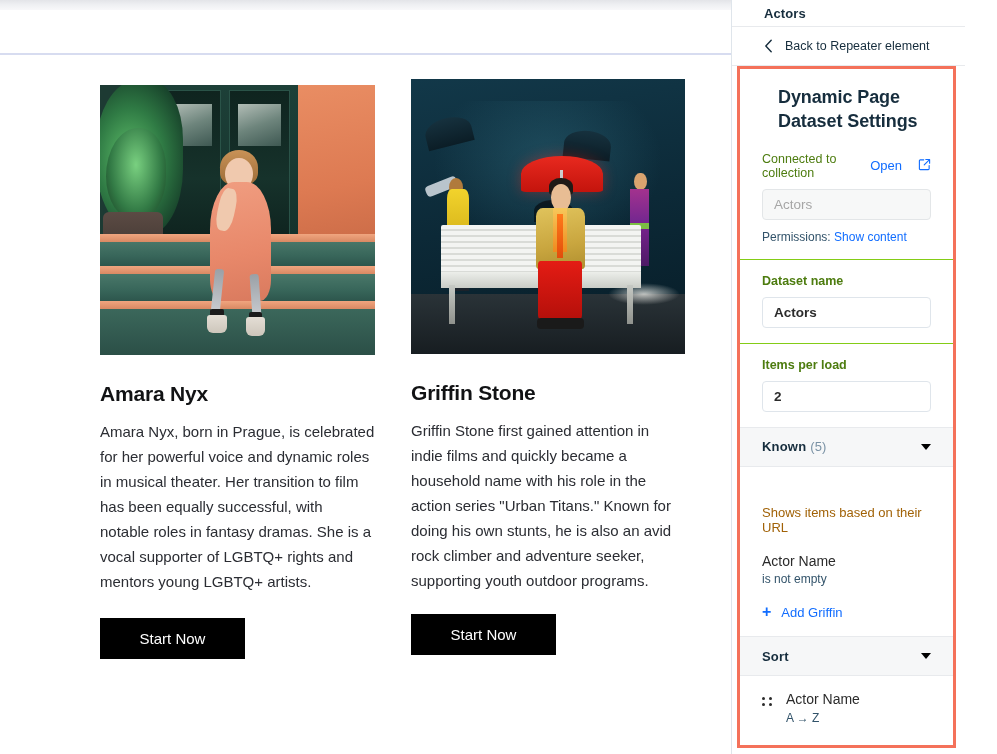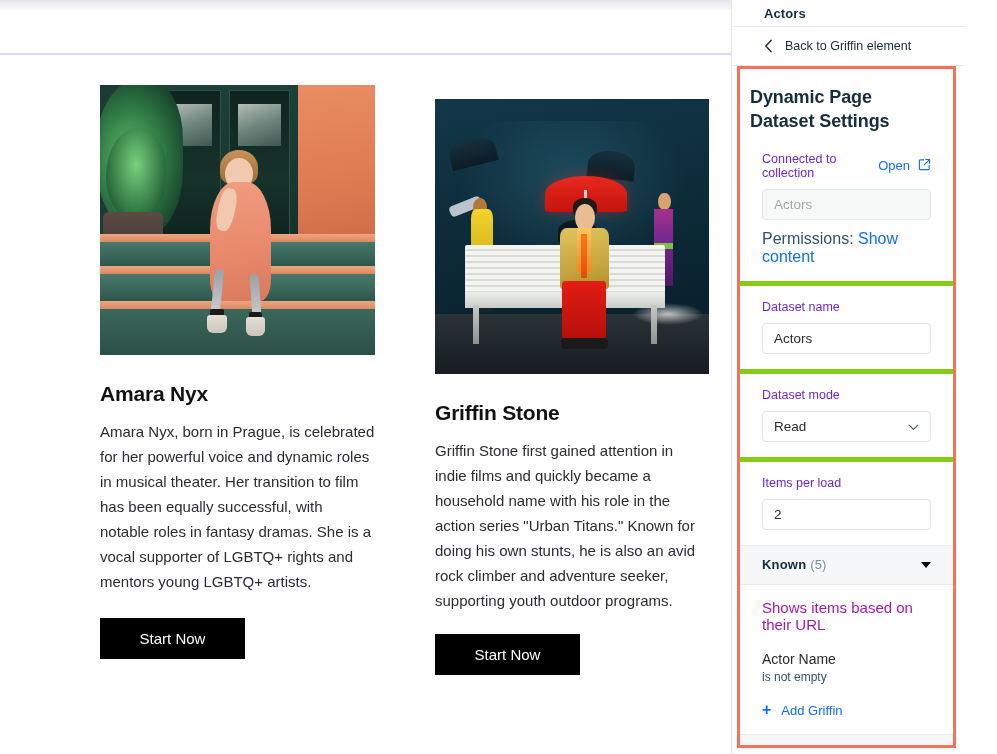--- a/index.html
+++ b/index.html
@@ -29,21 +29,21 @@
   }
   .canvas-body {
     position: absolute; left: 0; top: 55px; width: 731px; height: 699px;
     background: #ffffff;
   }
 
   
   .cards { position: absolute; left: 0; top: 0; width: 731px; height: 720px; }
   .card { position: absolute; }
   .card-1 { left: 100px; top: 30px; width: 275px; }
-  .card-2 { left: 411px; top: 44px; width: 274px; margin-left: 24px; }
+  .card-2 { left: 411px; top: 24px; width: 274px; }
 
   .card-img { width: 100%; position: relative; overflow: hidden; display:block; }
   .card-1 .card-img { height: 270px; }
   .card-2 .card-img { height: 275px; }
 
   .card-title {
     font-size: 21px; font-weight: 700; color: #111214;
     letter-spacing: -.2px; line-height: 1.2;
     margin-top: 26px;
   }
@@ -280,74 +280,74 @@
   }
   .panel-back .chev { display:flex; align-items:center; }
 
   .panel-highlight {
     position: absolute; left: 5px; top: 66px; right: 9px; bottom: 6px;
     border: 3px solid #f4715a;
     background: #ffffff;
     overflow: hidden;
   }
   .hl-inner { position:absolute; inset:0; overflow:hidden; }
-  .sect-divider { border-top: 5px solid #84cc16; }
+  .sect-divider { border-top: 1px solid #84cc16; font-weight: bold; }
 
   .hdr {
     font-size: 18px; font-weight: 700; color: #162d3d;
     line-height: 1.33; letter-spacing: -.1px;
-    padding: 17px 22px 0 10px;
+    padding: 17px 22px 0 38px;
   }
   .row-connected {
     display:flex; align-items:center; justify-content:space-between;
     padding: 18px 22px 0 22px;
   }
-  .lbl { font-size: 12.5px; color: #6d28d9; }
+  .lbl { font-size: 12.5px; color: #4d7c0f; }
   .link {
     font-size: 13px; color: #116dff; cursor: pointer;
-    display:flex; align-items:center; gap:8px;
+    display:flex; align-items:center; gap:16px;
   }
   .link-text { color:#116dff; }
 
   .field {
     margin: 9px 22px 0 22px;
     height: 31px;
     border: 1px solid #dfe5eb;
     border-radius: 4px;
     display:flex; align-items:center;
     padding: 0 11px;
     font-size: 13.5px; color: #2b2b2b;
     background: #ffffff;
   }
   .field.disabled { background:#f7f8f8; color:#a6a6a6; border-color:#e3e6e8; }
   .field.select { justify-content: space-between; cursor: pointer; }
 
   .perm {
     padding: 10px 22px 15px 22px;
-    font-size: 16px; color: #32536a;
+    font-size: 12px; color: #32536a;
   }
   .perm a { color:#116dff; cursor:pointer; text-decoration:none; }
 
   .blk { padding: 14px 0 15px 0; }
   .blk .lbl { padding: 0 22px; }
 
   .acc-head {
     height: 40px; background:#f6f7f8;
     border-top: 1px solid #e8eaed;
     border-bottom: 1px solid #e8eaed;
     display:flex; align-items:center; justify-content:space-between;
     padding: 0 22px;
     cursor: pointer;
   }
   .acc-title { font-size: 13px; font-weight: 700; color: #162d3d; letter-spacing:.2px; }
   .acc-count { font-weight: 400; color: #7a92a5; }
   .caret { width:0; height:0; border-left:5px solid transparent; border-right:5px solid transparent; border-top:6px solid #000; }
 
   .filter-body { padding: 14px 22px 0 22px; }
-  .filter-note { font-size: 15px; color: #a21caf; }
+  .filter-note { font-size: 13px; color: #a16207; margin-top: 24px; }
   .filter-item { margin-top: 17px; }
   .filter-field { font-size: 14px; color: #2b2b2b; line-height:1.3; }
   .filter-cond { font-size: 12px; color: #32536a; margin-top: 2px; }
   .add-filter {
     margin-top: 18px; padding-bottom: 16px;
     display:flex; align-items:center; gap: 10px;
     font-size: 13px; color: #116dff; cursor: pointer;
   }
   .plus { font-size: 16px; line-height: 1; font-weight: 700; color:#116dff; }
 
@@ -449,21 +449,21 @@
   <div class="panel">
 
     <div class="panel-title">Actors</div>
 
     <div class="panel-back">
       <span class="chev">
         <svg width="9" height="14" viewBox="0 0 9 14" fill="none">
           <path d="M7.2 1.2 L1.8 7 L7.2 12.8" stroke="#162d3d" stroke-width="1.4" stroke-linecap="round" stroke-linejoin="round"></path>
         </svg>
       </span>
-      <span>Back to Griffin element</span>
+      <span>Back to Repeater element</span>
     </div>
 
     <div class="panel-highlight">
       <div class="hl-inner">
 
         <div class="hdr">Dynamic Page Dataset Settings</div>
 
         <div class="row-connected">
           <span class="lbl">Connected to collection</span>
           <span class="link">
@@ -486,31 +486,20 @@
           <a>Show content</a>
         </div>
 
         <div class="blk sect-divider">
           <div class="lbl">Dataset name</div>
           <div class="field">
             <span>Actors</span>
           </div>
         </div>
 
-        <div class="blk sect-divider">
-          <div class="lbl">Dataset mode</div>
-          <div class="field select">
-            <span>Read</span>
-            <span>
-              <svg width="11" height="7" viewBox="0 0 12 8" fill="none">
-                <path d="M1 1.4 6 6.2 11 1.4" stroke="#32536a" stroke-width="1.2" stroke-linecap="round" stroke-linejoin="round"></path>
-              </svg>
-            </span>
-          </div>
-        </div>
 
         <div class="blk sect-divider">
           <div class="lbl">Items per load</div>
           <div class="field">
             <span>2</span>
           </div>
         </div>
 
         <div class="acc-head">
           <span class="acc-title">

